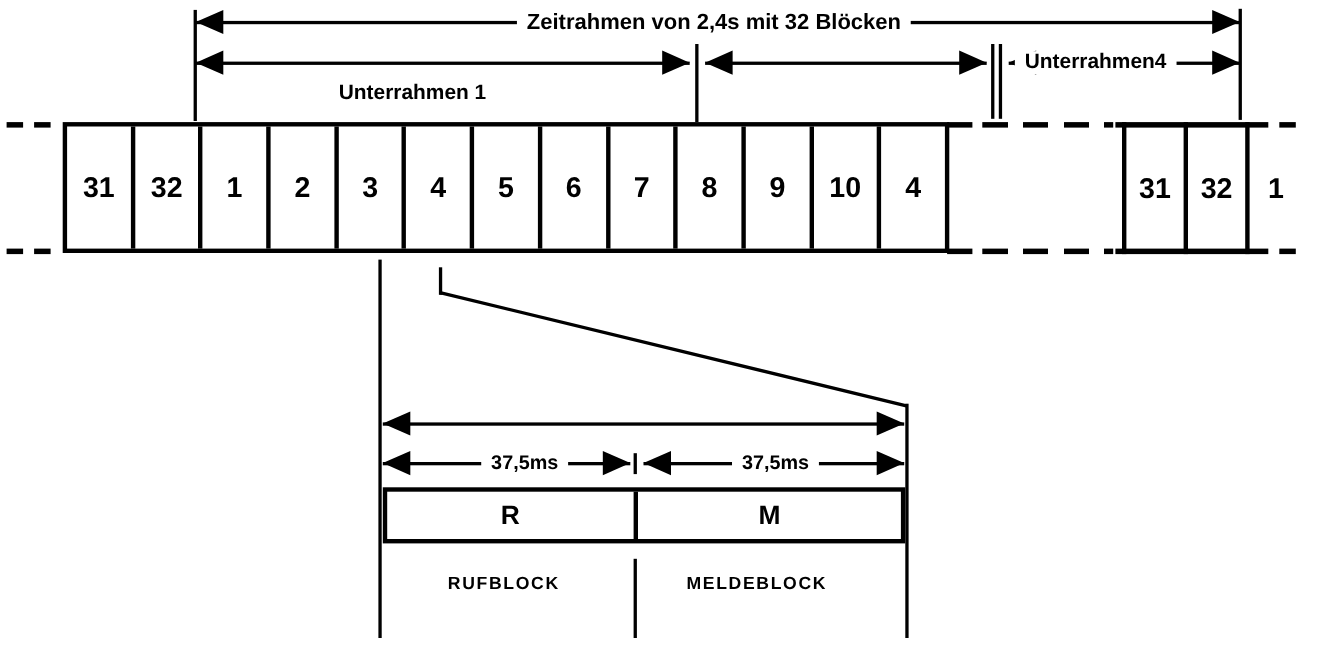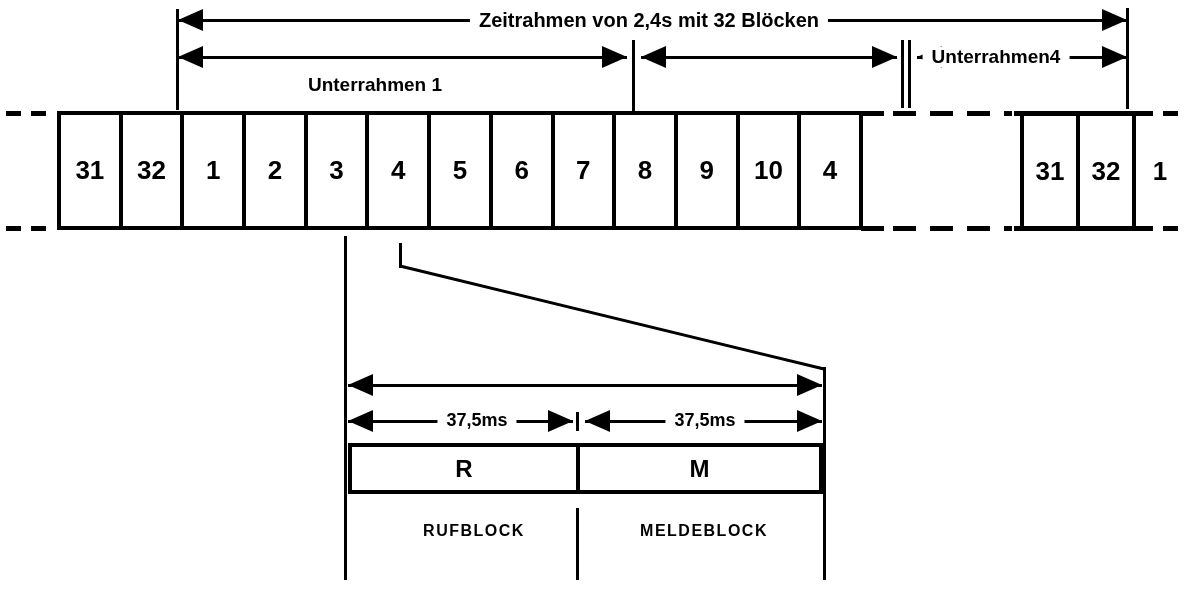--- a/index.html
+++ b/index.html
@@ -18,21 +18,21 @@
   .ah.left  { border-right:25px solid #000; }
   .ah.right { border-left:25px solid #000; }
   
   .lbl { position:absolute; transform:translate(-50%,-50%); white-space:nowrap;
          background:#fff; padding:0 9px; z-index:3; line-height:1.1; }
   .nobg { background:transparent; padding:0; }
   .fs20 { font-size:20px; }
   .fs19 { font-size:19px; }
   .fs18 { font-size:18px; }
   .fs26 { font-size:26px; }
-  .fs16 { font-size:16px; letter-spacing:1.5px;margin-left:16px; }
+  .fs16 { font-size:16px; letter-spacing:1.5px; }
   
   .row { position:absolute; left:57px; top:111px; width:806px; height:119px;
          border:4px solid #000; box-sizing:border-box; display:flex; }
   .cell { flex:1; border-right:4px solid #000; display:flex;
           align-items:center; justify-content:center; font-size:26px; }
   .cell:last-child { border-right:none; }
   
   .dash { position:absolute; width:15px; height:5px; background:#000; }
   .dashline { position:absolute; height:5px; width:119px;
     background:repeating-linear-gradient(90deg,#000 0px,#000 23px,transparent 23px,transparent 37px); }

